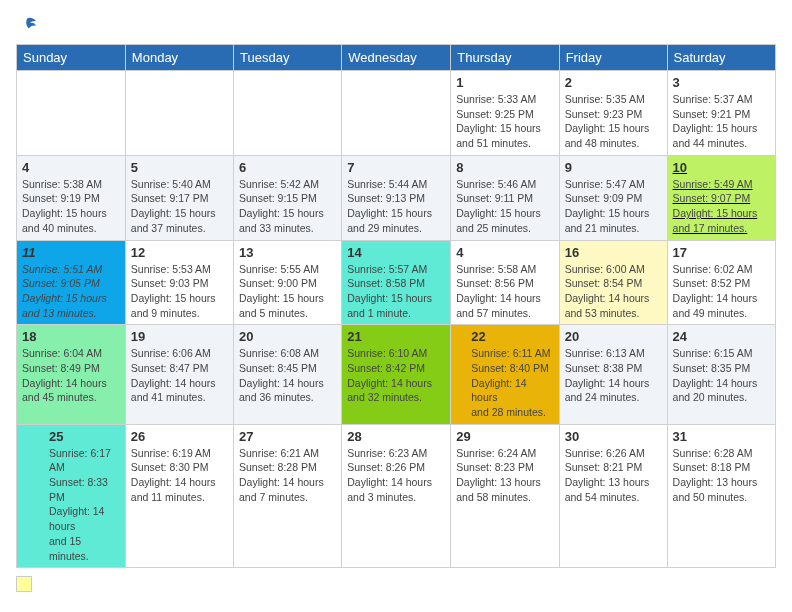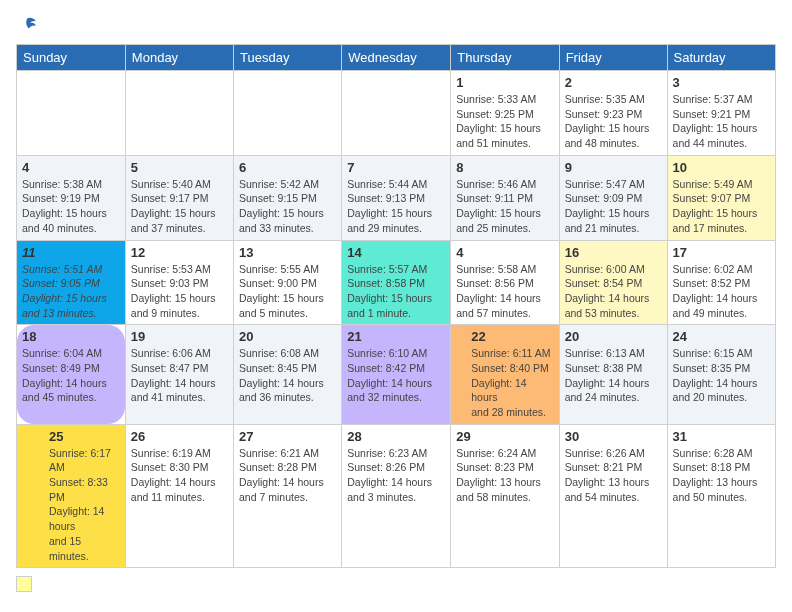--- a/index.html
+++ b/index.html
@@ -174,21 +174,21 @@
           <div class="day-info">Sunrise: 5:44 AM<br>Sunset: 9:13 PM<br>Daylight: 15 hours<br>and 29 minutes.</div>
         </td>
         <td style="background: rgb(240, 244, 248);">
           <div class="day-number">8</div>
           <div class="day-info">Sunrise: 5:46 AM<br>Sunset: 9:11 PM<br>Daylight: 15 hours<br>and 25 minutes.</div>
         </td>
         <td style="background: rgb(240, 244, 248);">
           <div class="day-number">9</div>
           <div class="day-info">Sunrise: 5:47 AM<br>Sunset: 9:09 PM<br>Daylight: 15 hours<br>and 21 minutes.</div>
         </td>
-        <td style="background: #fef9c3;">
+        <td style="background: #bef264; text-decoration: underline;">
           <div class="day-number">10</div>
           <div class="day-info">Sunrise: 5:49 AM<br>Sunset: 9:07 PM<br>Daylight: 15 hours<br>and 17 minutes.</div>
         </td>
       </tr>
       <tr>
         <td style="background: #0ea5e9; font-style: italic;">
           <div class="day-number">11</div>
           <div class="day-info">Sunrise: 5:51 AM<br>Sunset: 9:05 PM<br>Daylight: 15 hours<br>and 13 minutes.</div>
         </td>
         <td style="background: rgb(255, 255, 255);">
@@ -210,51 +210,51 @@
         <td style="background: #fef9c3;">
           <div class="day-number">16</div>
           <div class="day-info">Sunrise: 6:00 AM<br>Sunset: 8:54 PM<br>Daylight: 14 hours<br>and 53 minutes.</div>
         </td>
         <td style="background: rgb(255, 255, 255);">
           <div class="day-number">17</div>
           <div class="day-info">Sunrise: 6:02 AM<br>Sunset: 8:52 PM<br>Daylight: 14 hours<br>and 49 minutes.</div>
         </td>
       </tr>
       <tr>
-        <td style="background: #c4b5fd; border-radius: 17px;">
+        <td style="background: #86efac;">
           <div class="day-number">18</div>
           <div class="day-info">Sunrise: 6:04 AM<br>Sunset: 8:49 PM<br>Daylight: 14 hours<br>and 45 minutes.</div>
         </td>
         <td style="background: rgb(240, 244, 248); margin-top: 24px;">
           <div class="day-number">19</div>
           <div class="day-info">Sunrise: 6:06 AM<br>Sunset: 8:47 PM<br>Daylight: 14 hours<br>and 41 minutes.</div>
         </td>
         <td style="background: rgb(240, 244, 248);">
           <div class="day-number">20</div>
           <div class="day-info">Sunrise: 6:08 AM<br>Sunset: 8:45 PM<br>Daylight: 14 hours<br>and 36 minutes.</div>
         </td>
-        <td style="background: #c4b5fd; margin-left: 18px;">
+        <td style="background: #84cc16; margin-left: 18px;">
           <div class="day-number">21</div>
           <div class="day-info">Sunrise: 6:10 AM<br>Sunset: 8:42 PM<br>Daylight: 14 hours<br>and 32 minutes.</div>
         </td>
-        <td style="background: #fdba74; padding-left: 20px;">
+        <td style="background: #eab308; padding-left: 20px;">
           <div class="day-number">22</div>
           <div class="day-info">Sunrise: 6:11 AM<br>Sunset: 8:40 PM<br>Daylight: 14 hours<br>and 28 minutes.</div>
         </td>
         <td style="background: rgb(240, 244, 248);">
           <div class="day-number">20</div>
           <div class="day-info">Sunrise: 6:13 AM<br>Sunset: 8:38 PM<br>Daylight: 14 hours<br>and 24 minutes.</div>
         </td>
         <td style="background: rgb(240, 244, 248);">
           <div class="day-number">24</div>
           <div class="day-info">Sunrise: 6:15 AM<br>Sunset: 8:35 PM<br>Daylight: 14 hours<br>and 20 minutes.</div>
         </td>
       </tr>
       <tr>
-        <td style="background: #fde047; padding-left: 32px;">
+        <td style="background: #5eead4; padding-left: 32px;">
           <div class="day-number">25</div>
           <div class="day-info">Sunrise: 6:17 AM<br>Sunset: 8:33 PM<br>Daylight: 14 hours<br>and 15 minutes.</div>
         </td>
         <td style="background: rgb(255, 255, 255);">
           <div class="day-number">26</div>
           <div class="day-info">Sunrise: 6:19 AM<br>Sunset: 8:30 PM<br>Daylight: 14 hours<br>and 11 minutes.</div>
         </td>
         <td style="background: rgb(255, 255, 255);">
           <div class="day-number">27</div>
           <div class="day-info">Sunrise: 6:21 AM<br>Sunset: 8:28 PM<br>Daylight: 14 hours<br>and 7 minutes.</div>

